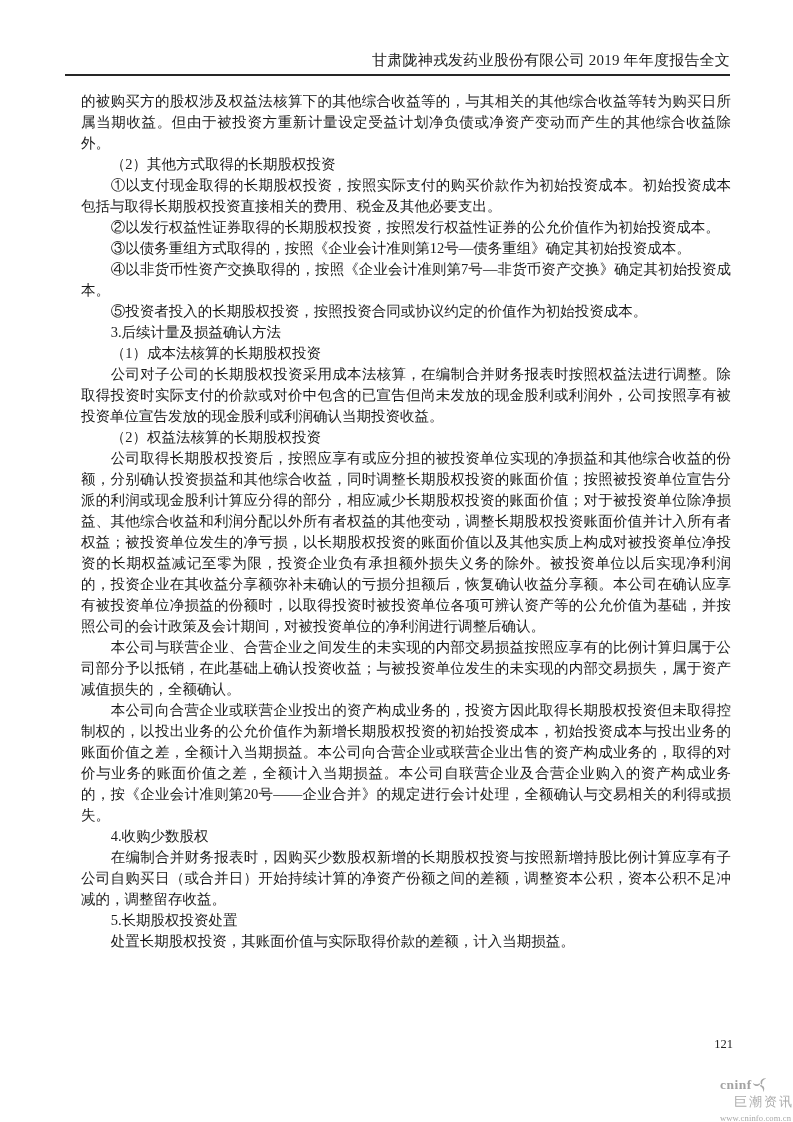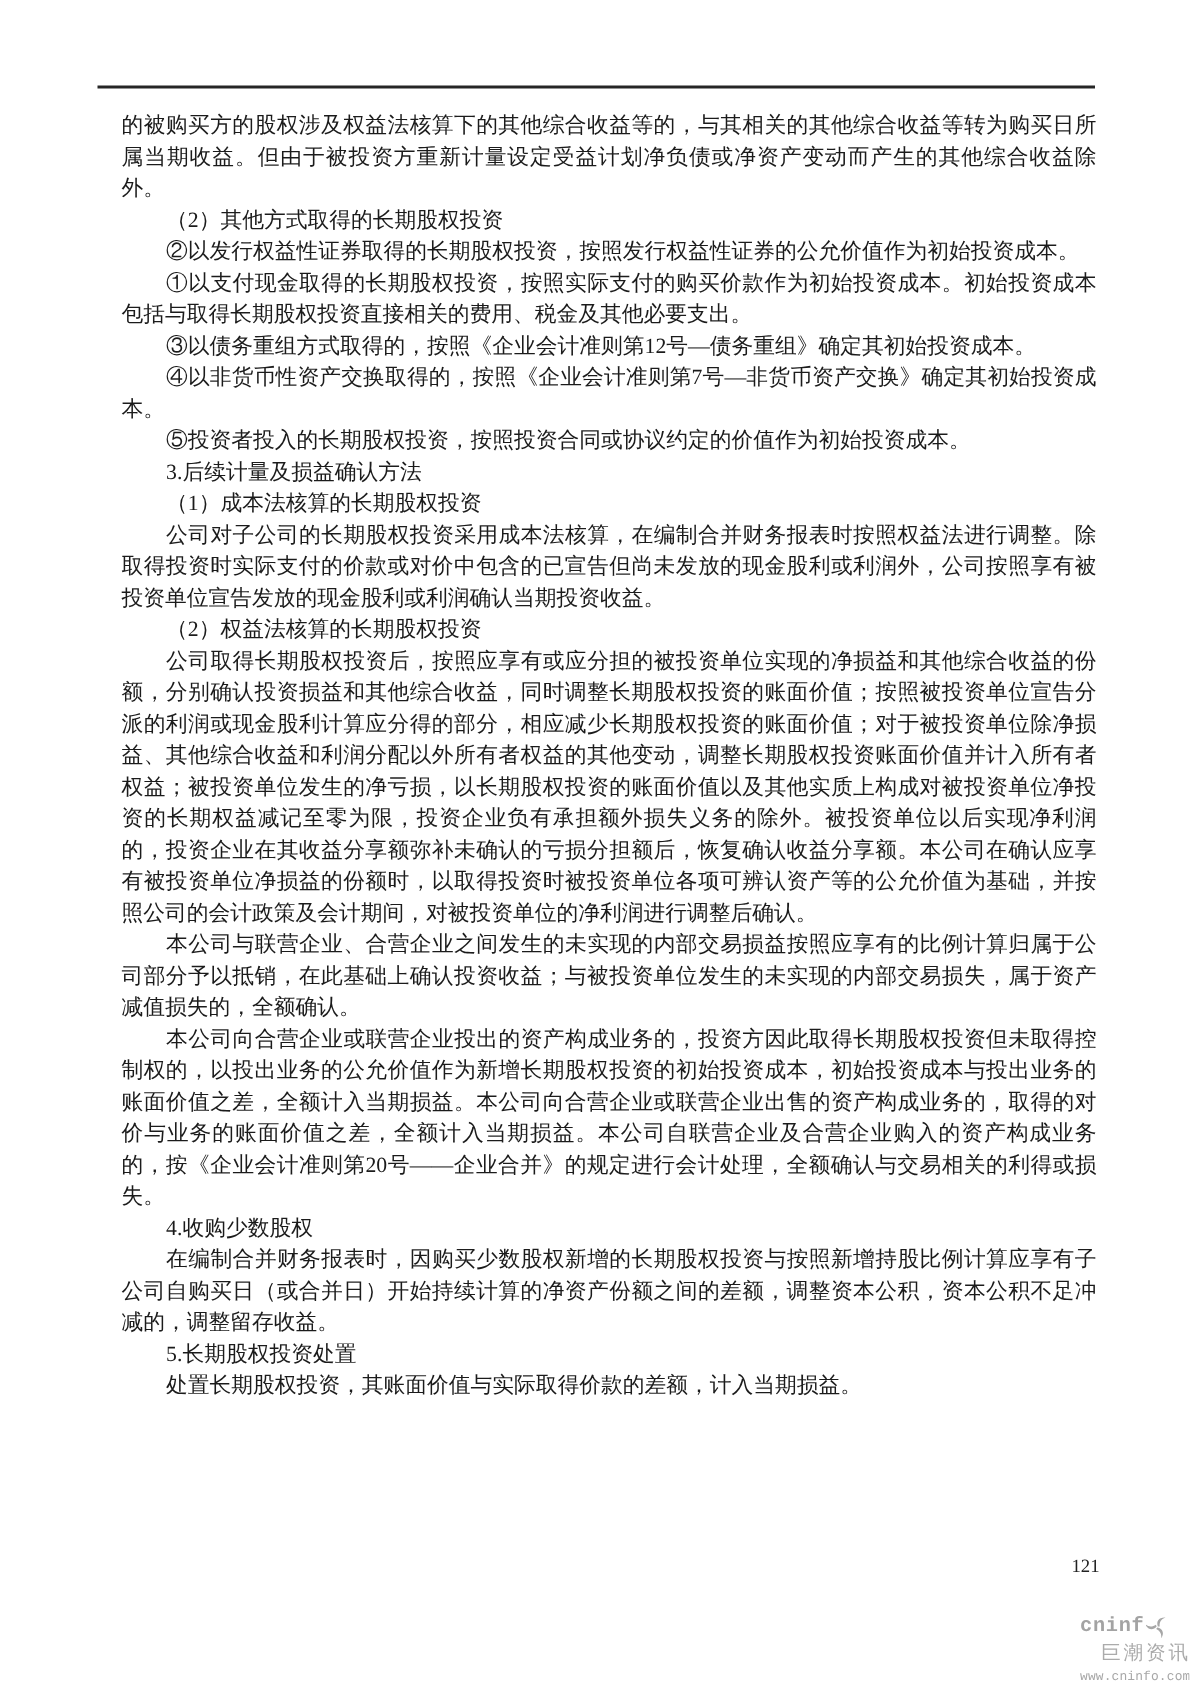--- a/index.html
+++ b/index.html
@@ -45,21 +45,21 @@
     top: 1037px;
     right: 60px;
     font-size: 12.5px;
     color: #222;
   }
   .cninfo-logo {
     position: absolute;
     top: 1076px;
     right: 5px;
     width: 68px;
-    font-family: Liberation Mono, monospace;
+    font-family: Liberation Serif, serif;
     color: #a7a7a7;
   }
   .logo-row {
     display: flex;
     align-items: center;
     height: 16px;
   }
   .logo-brand {
     font-weight: bold;
     font-size: 13.5px;
@@ -83,28 +83,29 @@
     white-space: nowrap;
     letter-spacing: 0.1px;
   }
 </style>
 </head>
 <body>
 
 <div class="page">
 
   <div class="page-header">
+    <div class="header-title">甘肃陇神戎发药业股份有限公司 2019 年年度报告全文</div>
     <div class="header-rule"></div>
   </div>
 
   <div class="doc-body">
     <div class="para no-indent">的被购买方的股权涉及权益法核算下的其他综合收益等的，与其相关的其他综合收益等转为购买日所属当期收益。但由于被投资方重新计量设定受益计划净负债或净资产变动而产生的其他综合收益除外。</div>
     <div class="para">（2）其他方式取得的长期股权投资</div>
+    <div class="para">①以支付现金取得的长期股权投资，按照实际支付的购买价款作为初始投资成本。初始投资成本包括与取得长期股权投资直接相关的费用、税金及其他必要支出。</div>
     <div class="para">②以发行权益性证券取得的长期股权投资，按照发行权益性证券的公允价值作为初始投资成本。</div>
-    <div class="para">①以支付现金取得的长期股权投资，按照实际支付的购买价款作为初始投资成本。初始投资成本包括与取得长期股权投资直接相关的费用、税金及其他必要支出。</div>
     <div class="para">③以债务重组方式取得的，按照《企业会计准则第12号—债务重组》确定其初始投资成本。</div>
     <div class="para">④以非货币性资产交换取得的，按照《企业会计准则第7号—非货币资产交换》确定其初始投资成本。</div>
     <div class="para">⑤投资者投入的长期股权投资，按照投资合同或协议约定的价值作为初始投资成本。</div>
     <div class="para">3.后续计量及损益确认方法</div>
     <div class="para">（1）成本法核算的长期股权投资</div>
     <div class="para">公司对子公司的长期股权投资采用成本法核算，在编制合并财务报表时按照权益法进行调整。除取得投资时实际支付的价款或对价中包含的已宣告但尚未发放的现金股利或利润外，公司按照享有被投资单位宣告发放的现金股利或利润确认当期投资收益。</div>
     <div class="para">（2）权益法核算的长期股权投资</div>
     <div class="para">公司取得长期股权投资后，按照应享有或应分担的被投资单位实现的净损益和其他综合收益的份额，分别确认投资损益和其他综合收益，同时调整长期股权投资的账面价值；按照被投资单位宣告分派的利润或现金股利计算应分得的部分，相应减少长期股权投资的账面价值；对于被投资单位除净损益、其他综合收益和利润分配以外所有者权益的其他变动，调整长期股权投资账面价值并计入所有者权益；被投资单位发生的净亏损，以长期股权投资的账面价值以及其他实质上构成对被投资单位净投资的长期权益减记至零为限，投资企业负有承担额外损失义务的除外。被投资单位以后实现净利润的，投资企业在其收益分享额弥补未确认的亏损分担额后，恢复确认收益分享额。本公司在确认应享有被投资单位净损益的份额时，以取得投资时被投资单位各项可辨认资产等的公允价值为基础，并按照公司的会计政策及会计期间，对被投资单位的净利润进行调整后确认。</div>
     <div class="para">本公司与联营企业、合营企业之间发生的未实现的内部交易损益按照应享有的比例计算归属于公司部分予以抵销，在此基础上确认投资收益；与被投资单位发生的未实现的内部交易损失，属于资产减值损失的，全额确认。</div>
     <div class="para">本公司向合营企业或联营企业投出的资产构成业务的，投资方因此取得长期股权投资但未取得控制权的，以投出业务的公允价值作为新增长期股权投资的初始投资成本，初始投资成本与投出业务的账面价值之差，全额计入当期损益。本公司向合营企业或联营企业出售的资产构成业务的，取得的对价与业务的账面价值之差，全额计入当期损益。本公司自联营企业及合营企业购入的资产构成业务的，按《企业会计准则第20号——企业合并》的规定进行会计处理，全额确认与交易相关的利得或损失。</div>

